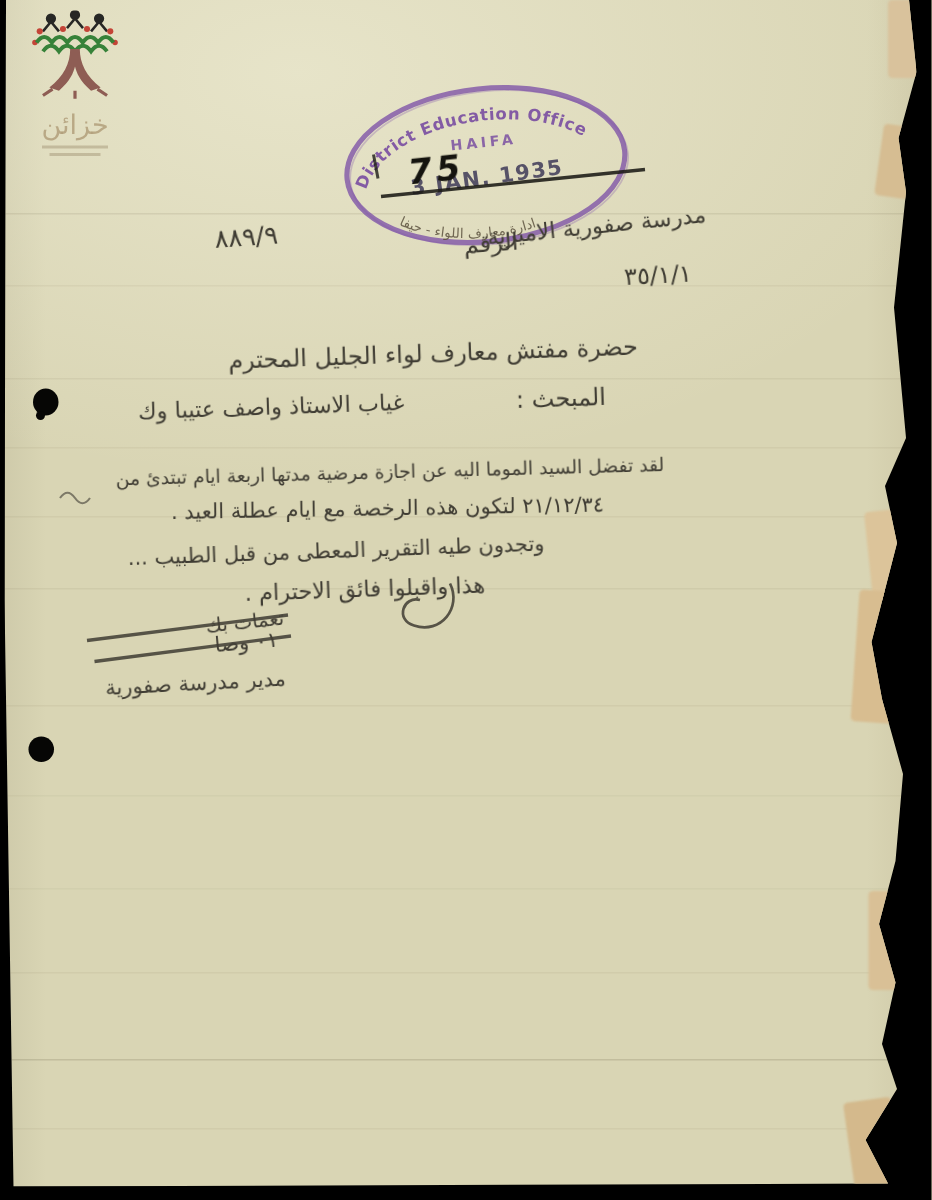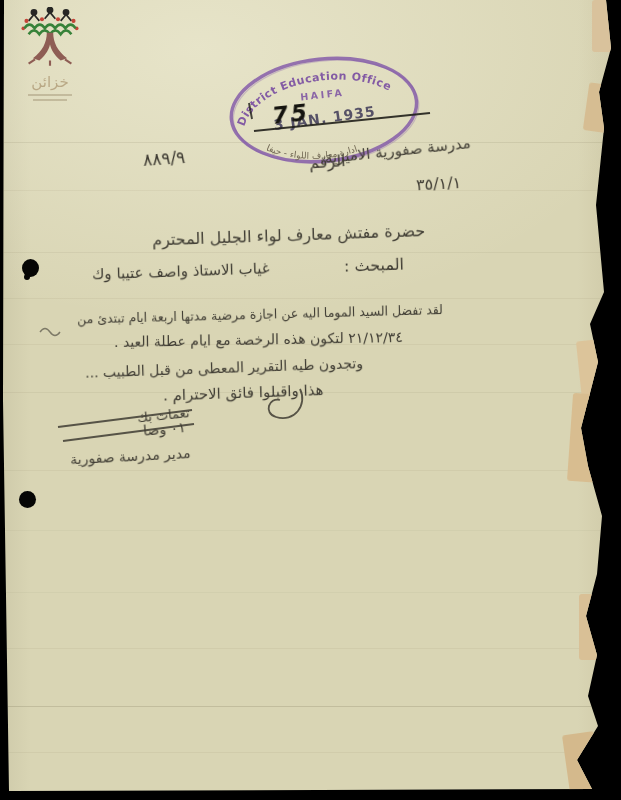--- a/index.html
+++ b/index.html
@@ -28,21 +28,21 @@
   .t5{left:579px;top:594px;width:28px;height:66px;background:#d9c096;}
   .t6{left:566px;top:733px;width:32px;height:60px;background:#d4b98c;transform:rotate(-8deg);}
   .crease{position:absolute;left:0;right:10px;height:1px;background:rgba(90,82,55,.12);}
   
   .hole{position:absolute;border-radius:50%;background:#060605;}
   .h1{left:22px;top:259px;width:17px;height:18px;}
   .h1::after{content:"";position:absolute;left:2px;top:15px;width:6px;height:6px;border-radius:50%;background:#060605;}
   .h2{left:19px;top:491px;width:17px;height:17px;}
   
   .wm{position:absolute;left:12px;top:7px;width:76px;text-align:center;opacity:.95;}
-  .wm-word{font-size:15px;color:rgba(148,118,78,.55);filter:blur(.4px);direction:rtl;}
+  .wm-word{font-size:18px;color:rgba(148,118,78,.55);filter:blur(.4px);direction:rtl;}
   .wm-bar{height:2px;background:rgba(120,100,70,.30);margin:3px auto;filter:blur(.4px);}
   .wm-b1{width:44px;} .wm-b2{width:34px;}
   
   .stamp{position:absolute;left:224px;top:52px;width:200px;height:118px;transform:rotate(-6deg);}
   .num75{
     position:absolute;left:272px;top:101px;font-size:23px;font-weight:bold;font-style:italic;
     color:#15140f;letter-spacing:3px;transform:rotate(-6deg);filter:blur(.2px);
   }
   
   .hw{

